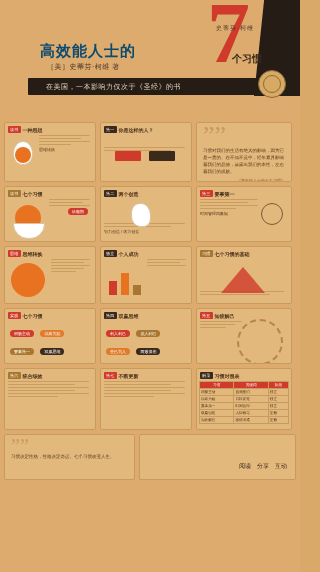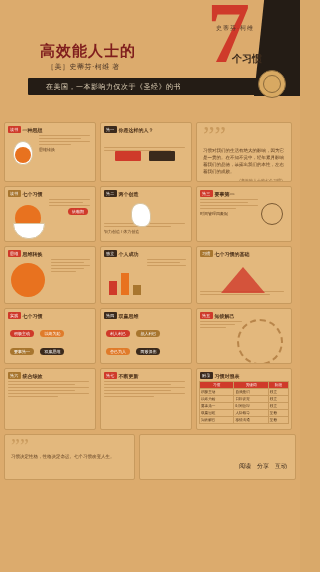--- a/index.html
+++ b/index.html
@@ -14,21 +14,21 @@
   
   .hero{position:relative;width:300px;height:118px;background:#dcab6d;overflow:hidden;}
   .hero .big7{
     position:absolute;right:52px;top:-10px;
     font-size:86px;line-height:86px;font-weight:bold;color:#cf3a2a;
     font-family:"Liberation Serif", serif;
     letter-spacing:-2px;
   }
   .hero .title-main{
     position:absolute;left:40px;top:42px;
-    font-size:15px;font-weight:bold;color:#7f1d1d;letter-spacing:1px;
+    font-size:15px;font-weight:bold;color:#0c4a6e;letter-spacing:1px;
     font-family:"Liberation Serif", serif;
   }
   .hero .title-suffix{
     position:absolute;right:38px;top:52px;
     font-size:10px;color:#3b2a1c;font-weight:bold;
     font-family:"Liberation Serif", serif;
   }
   .hero .author-line{
     position:absolute;right:46px;top:24px;
     font-size:6px;color:#4a3526;letter-spacing:1px;

